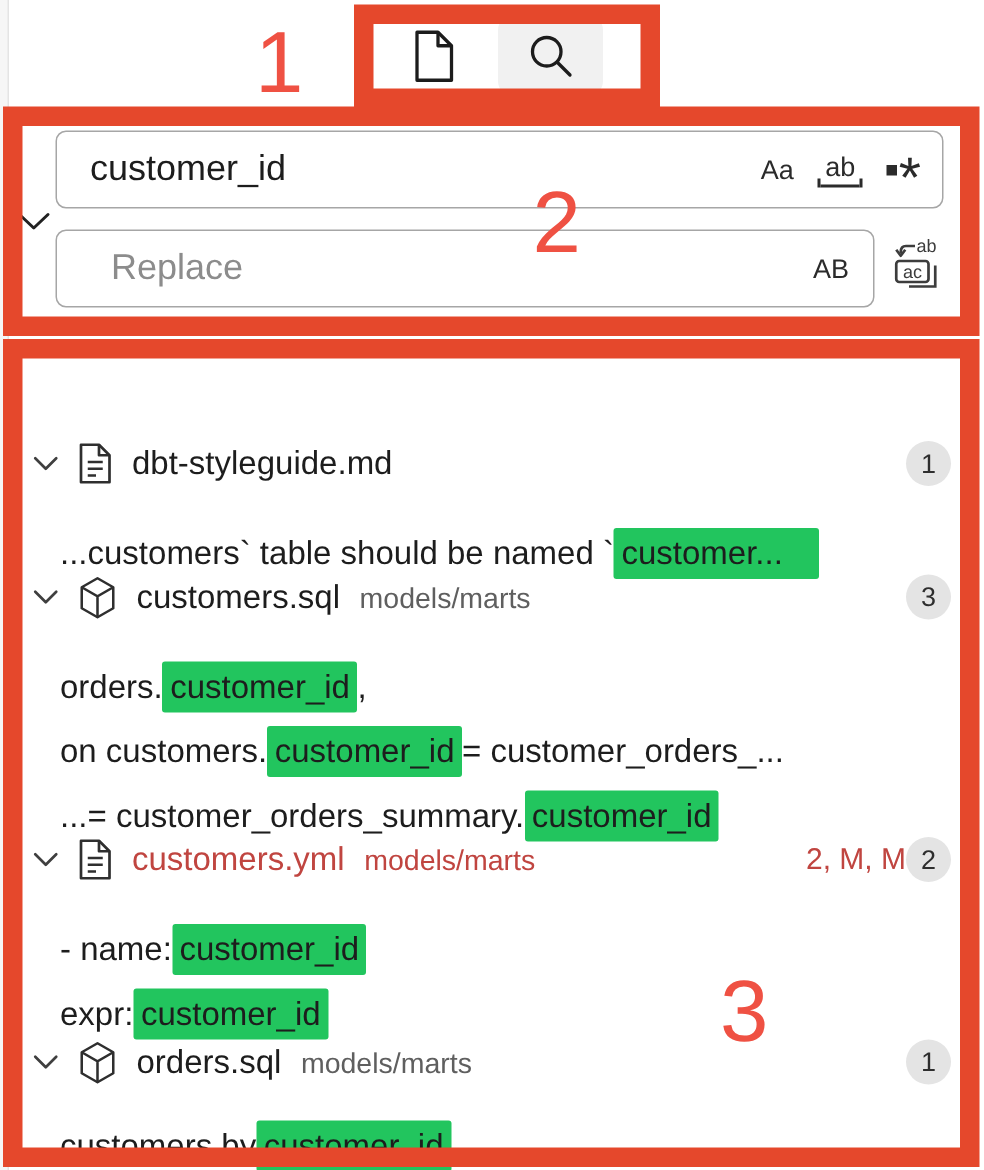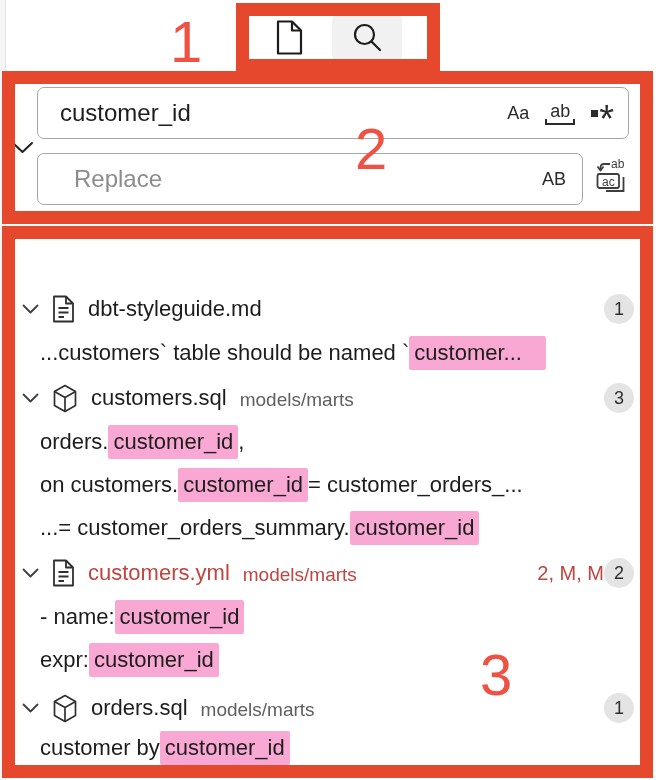--- a/index.html
+++ b/index.html
@@ -41,22 +41,22 @@
   .link{color:#6553e8;cursor:pointer;}
   .file-row{position:absolute;left:22px;width:612px;height:36px;display:flex;align-items:center;z-index:1;cursor:pointer;}
   .file-row .chev{margin-right:13px;display:flex;flex:none;}
   .file-row .ficon{margin-right:13px;display:flex;flex:none;}
   .fname{font-size:22px;white-space:nowrap;}
   .fpath{font-size:19px;color:#5f5f5f;margin-left:13px;padding-top:3px;white-space:nowrap;}
   .fdecor{margin-left:auto;font-size:20px;color:#c04540;white-space:nowrap;}
   .badge{margin-left:auto;width:30px;height:30px;border-radius:50%;background:#e4e4e4;color:#2e2e2e;font-size:18px;display:flex;align-items:center;justify-content:center;flex:none;}
   .file-row.has-decor .badge{margin-left:0;}
   .file-row.error .fname,.file-row.error .fpath{color:#c04540;}
-  .match-row{position:absolute;left:40px;width:610px;height:34px;font-size:22px;white-space:nowrap;display:flex;align-items:center;z-index:1;cursor:pointer;}
-  .hl{background:#f9a8d4;padding:4px 5px;border-radius:2px;}
+  .match-row{position:absolute;left:40px;width:610px;height:34px;font-size:22px;white-space:nowrap;display:flex;align-items:center;z-index:1;cursor:pointer;margin-top:16px;}
+  .hl{background:#22c55e;padding:4px 5px;border-radius:2px;}
   .hl.bleed{padding-right:24px;}
 
   
   .rbox{position:absolute;border:13px solid #e5482c;z-index:5;pointer-events:none;box-sizing:border-box;}
   #rbox1{left:236px;top:3px;width:204px;height:69px;}
   #rbox2{left:2px;top:71px;width:651px;height:153px;}
   #rbox3{left:2px;top:226px;width:651px;height:552px;}
   .rnum{position:absolute;z-index:6;color:#ef5143;font-size:58px;line-height:1;pointer-events:none;}
   #rnum1{left:170px;top:13px;}
   #rnum2{left:355px;top:120px;}
@@ -222,21 +222,21 @@
       <svg width="26" height="29" viewBox="0 0 26 29">
         <path d="M13 1.5 23.5 7.5 V21.5 L13 27.5 2.5 21.5 V7.5 Z" fill="none" stroke="#2f2f2f" stroke-width="1.7" stroke-linejoin="round"></path>
         <path d="M2.5 7.5 13 13.5 23.5 7.5 M13 13.5 V27.5" fill="none" stroke="#2f2f2f" stroke-width="1.7"></path>
       </svg>
     </span>
     <span class="fname">orders.sql</span>
     <span class="fpath">models/marts</span>
     <span class="badge">1</span>
   </div>
   <div class="match-row" style="top:731px">
-    <span>customer by </span>
+    <span>customers by </span>
       <span class="hl">customer_id</span>
       <span></span>
   </div>
 
   <div class="rbox" id="rbox1"></div>
   <div class="rbox" id="rbox2"></div>
   <div class="rbox" id="rbox3"></div>
   <div class="rnum" id="rnum1">1</div>
   <div class="rnum" id="rnum2">2</div>
   <div class="rnum" id="rnum3">3</div>

